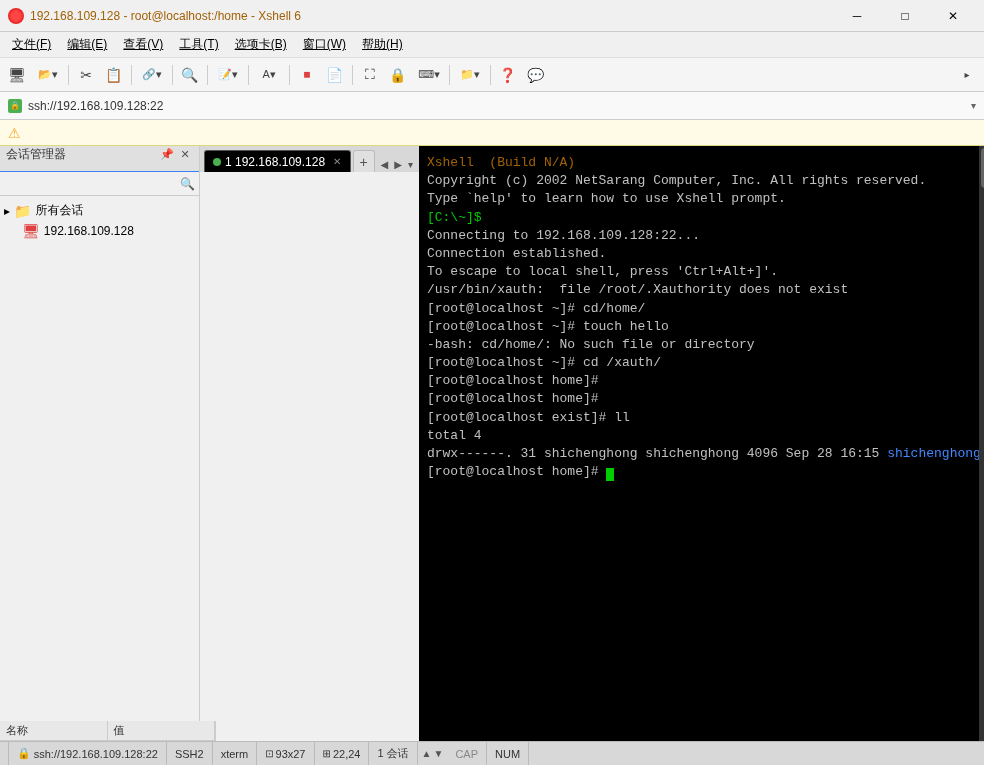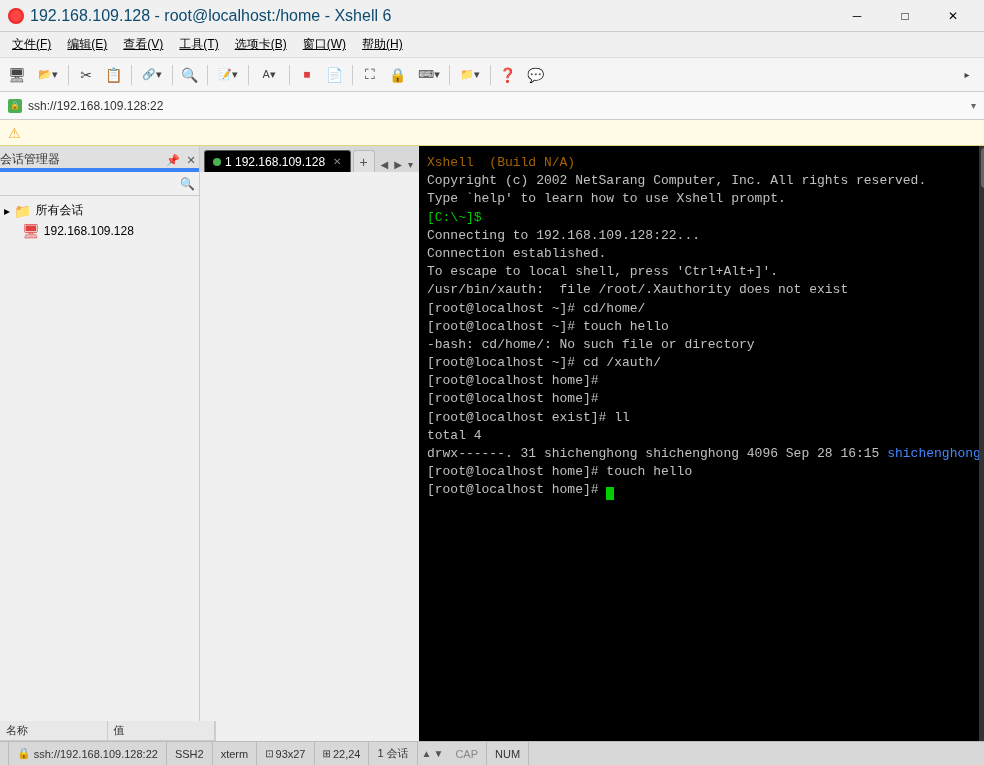--- a/index.html
+++ b/index.html
@@ -16,22 +16,22 @@
       user-select: none;
     }
     .title-bar-icon {
       width: 16px; height: 16px; margin-right: 6px;
       background: radial-gradient(circle, #ff4444 40%, #cc0000 100%);
       border-radius: 50%;
       flex-shrink: 0;
     }
     .title-bar-text {
       flex: 1;
-      font-size: 16px;
-      color: #0c4a6e;
+      font-size: 12px;
+      color: #a16207;
     }
     .title-bar-buttons {
       display: flex;
       gap: 2px;
     }
     .title-btn {
       width: 46px; height: 22px;
       background: transparent;
       border: none;
       font-size: 12px;
@@ -151,24 +151,24 @@
     .session-panel {
       width: 200px;
       background: #f0f0f0;
       border-right: 1px solid #ccc;
       display: flex;
       flex-direction: column;
     }
     .session-header {
       height: 26px;
       background: #e0e0e0;
-      border-bottom: 4px solid #3b82f6;
-      display: flex;
-      align-items: flex-end;
-      padding: 0 0;
+      border-bottom: 1px solid #3b82f6;
+      display: flex;
+      align-items: flex-start;
+      padding: 0 6px;
       justify-content: space-between;
     }
     .session-header-title {
       font-size: 12px;
       color: #333;
     }
     .session-header-btns {
       display: flex; gap: 2px;
     }
     .sh-btn {
@@ -504,21 +504,20 @@
           <div class="terminal-line"><span>/usr/bin/xauth:  file /root/.Xauthority does not exist</span></div>
           <div class="terminal-line"><span>[root@localhost ~]# cd/home/</span></div>
           <div class="terminal-line"><span>[root@localhost ~]# touch hello</span></div>
           <div class="terminal-line"><span>-bash: cd/home/: No such file or directory</span></div>
           <div class="terminal-line"><span>[root@localhost ~]# cd /xauth/</span></div>
           <div class="terminal-line"><span>[root@localhost home]#</span></div>
           <div class="terminal-line"><span>[root@localhost home]#</span></div>
           <div class="terminal-line"><span>[root@localhost exist]# ll</span></div>
           <div class="terminal-line"><span>total 4</span></div>
           <div class="terminal-line"><span>drwx------. 31 shichenghong shichenghong 4096 Sep 28 16:15 <span style="color:#4488ff">shichenghong</span></span></div>
-          <div class="terminal-line"><span>[root@localhost home]# touch hello</span></div>
           <div class="terminal-line"><span>[root@localhost home]# <span style="display:inline-block;width:8px;height:13px;background:#00cc00;vertical-align:bottom;"></span></span></div>
         </div>
       <div class="v-scrollbar">
         <div class="v-scrollbar-thumb"></div>
       </div>
     </div>
   </div>
 </div>
 
 <div class="status-bar">

